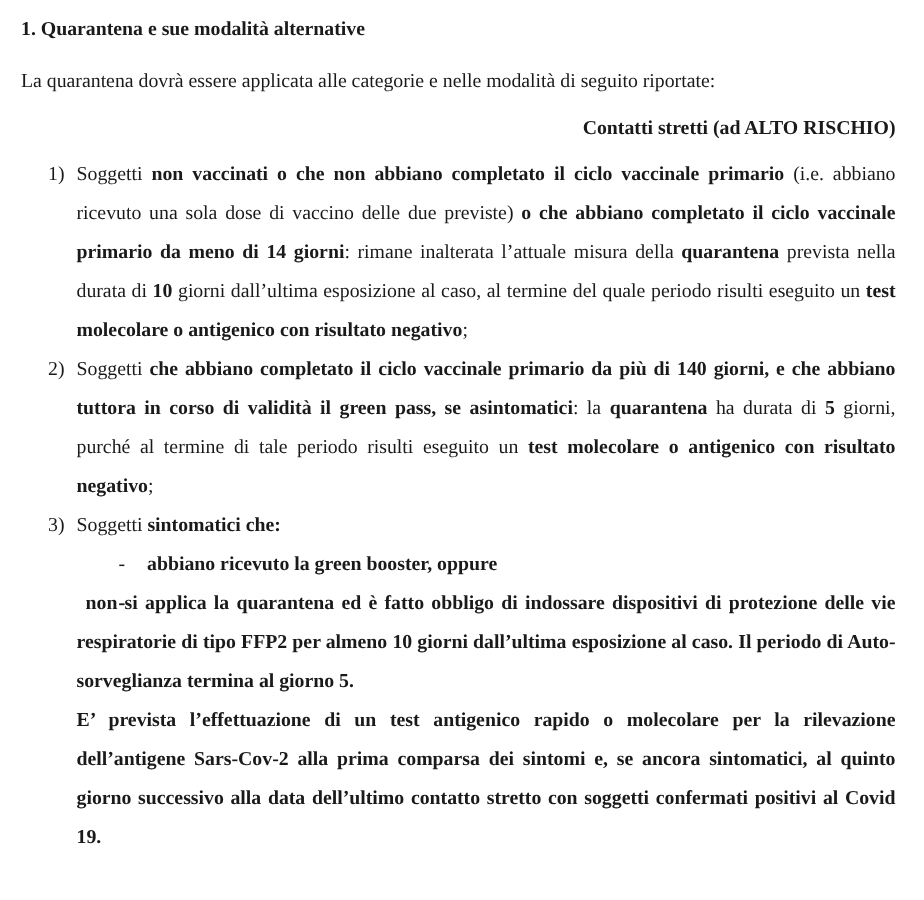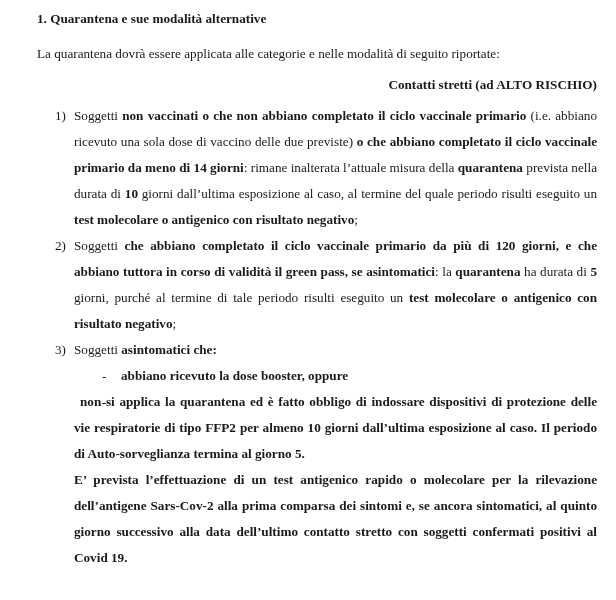--- a/index.html
+++ b/index.html
@@ -14,21 +14,21 @@
     overflow: hidden;
     font-family: "Liberation Serif", "DejaVu Serif", serif;
     color: #1a1a1a;
     -webkit-font-smoothing: antialiased;
   }
   .page {
     position: relative;
     width: 616px;
     height: 600px;
     box-sizing: border-box;
-    padding: 6px 19px 0 37px;
+    padding: 6px 19px 0 14px;
     border-radius: 11px;
   }
 
   
   .blk {
     font-size: 13.2px;
     line-height: 26px;
     text-align: justify;
     text-justify: inter-word;
     margin: 0;
@@ -139,31 +139,31 @@
   </h2>
 
   <div class="spacer-5"></div>
 
   <ol class="num-list">
 
   <li class="num-item">
       <span class="marker">1)</span><span class="runs">Soggetti <b>non vaccinati o che non abbiano completato il ciclo vaccinale primario</b> (i.e. abbiano ricevuto una sola dose di vaccino delle due previste) <b>o che abbiano completato il ciclo vaccinale primario da meno di 14 giorni</b>: rimane inalterata l’attuale misura della <b>quarantena</b> prevista nella durata di <b>10</b> giorni dall’ultima esposizione al caso, al termine del quale periodo risulti eseguito un <b>test molecolare o antigenico con risultato negativo</b>;</span>
     </li>
       <li class="num-item">
-      <span class="marker">2)</span><span class="runs">Soggetti <b>che abbiano completato il ciclo vaccinale primario da più di 120 giorni, e che abbiano tuttora in corso di validità il green pass, se asintomatici</b>: la <b>quarantena</b> ha durata di <b>5</b> giorni, purché al termine di tale periodo risulti eseguito un <b>test molecolare o antigenico con risultato negativo</b>;</span>
+      <span class="marker">2)</span><span class="runs">Soggetti <b>che abbiano completato il ciclo vaccinale primario da più di 140 giorni, e che abbiano tuttora in corso di validità il green pass, se asintomatici</b>: la <b>quarantena</b> ha durata di <b>5</b> giorni, purché al termine di tale periodo risulti eseguito un <b>test molecolare o antigenico con risultato negativo</b>;</span>
     </li>
       <li class="num-item">
-      <span class="marker">3)</span><span class="runs">Soggetti <b>asintomatici che:</b></span>
+      <span class="marker">3)</span><span class="runs">Soggetti <b>sintomatici che:</b></span>
     </li>
     </ol>
 
   <ul class="dash-list">
 
   <li class="dash-item">
-      <span class="marker">-</span><span class="runs"><b>abbiano ricevuto la dose booster, oppure</b></span>
+      <span class="marker">-</span><span class="runs"><b>abbiano ricevuto la green booster, oppure</b></span>
     </li>
       <li class="dash-item">
       <span class="marker">-</span>
     </li>
       <li class="dash-item">
       <span class="marker">-</span>
     </li>
     </ul>
 
   <div class="closing">

